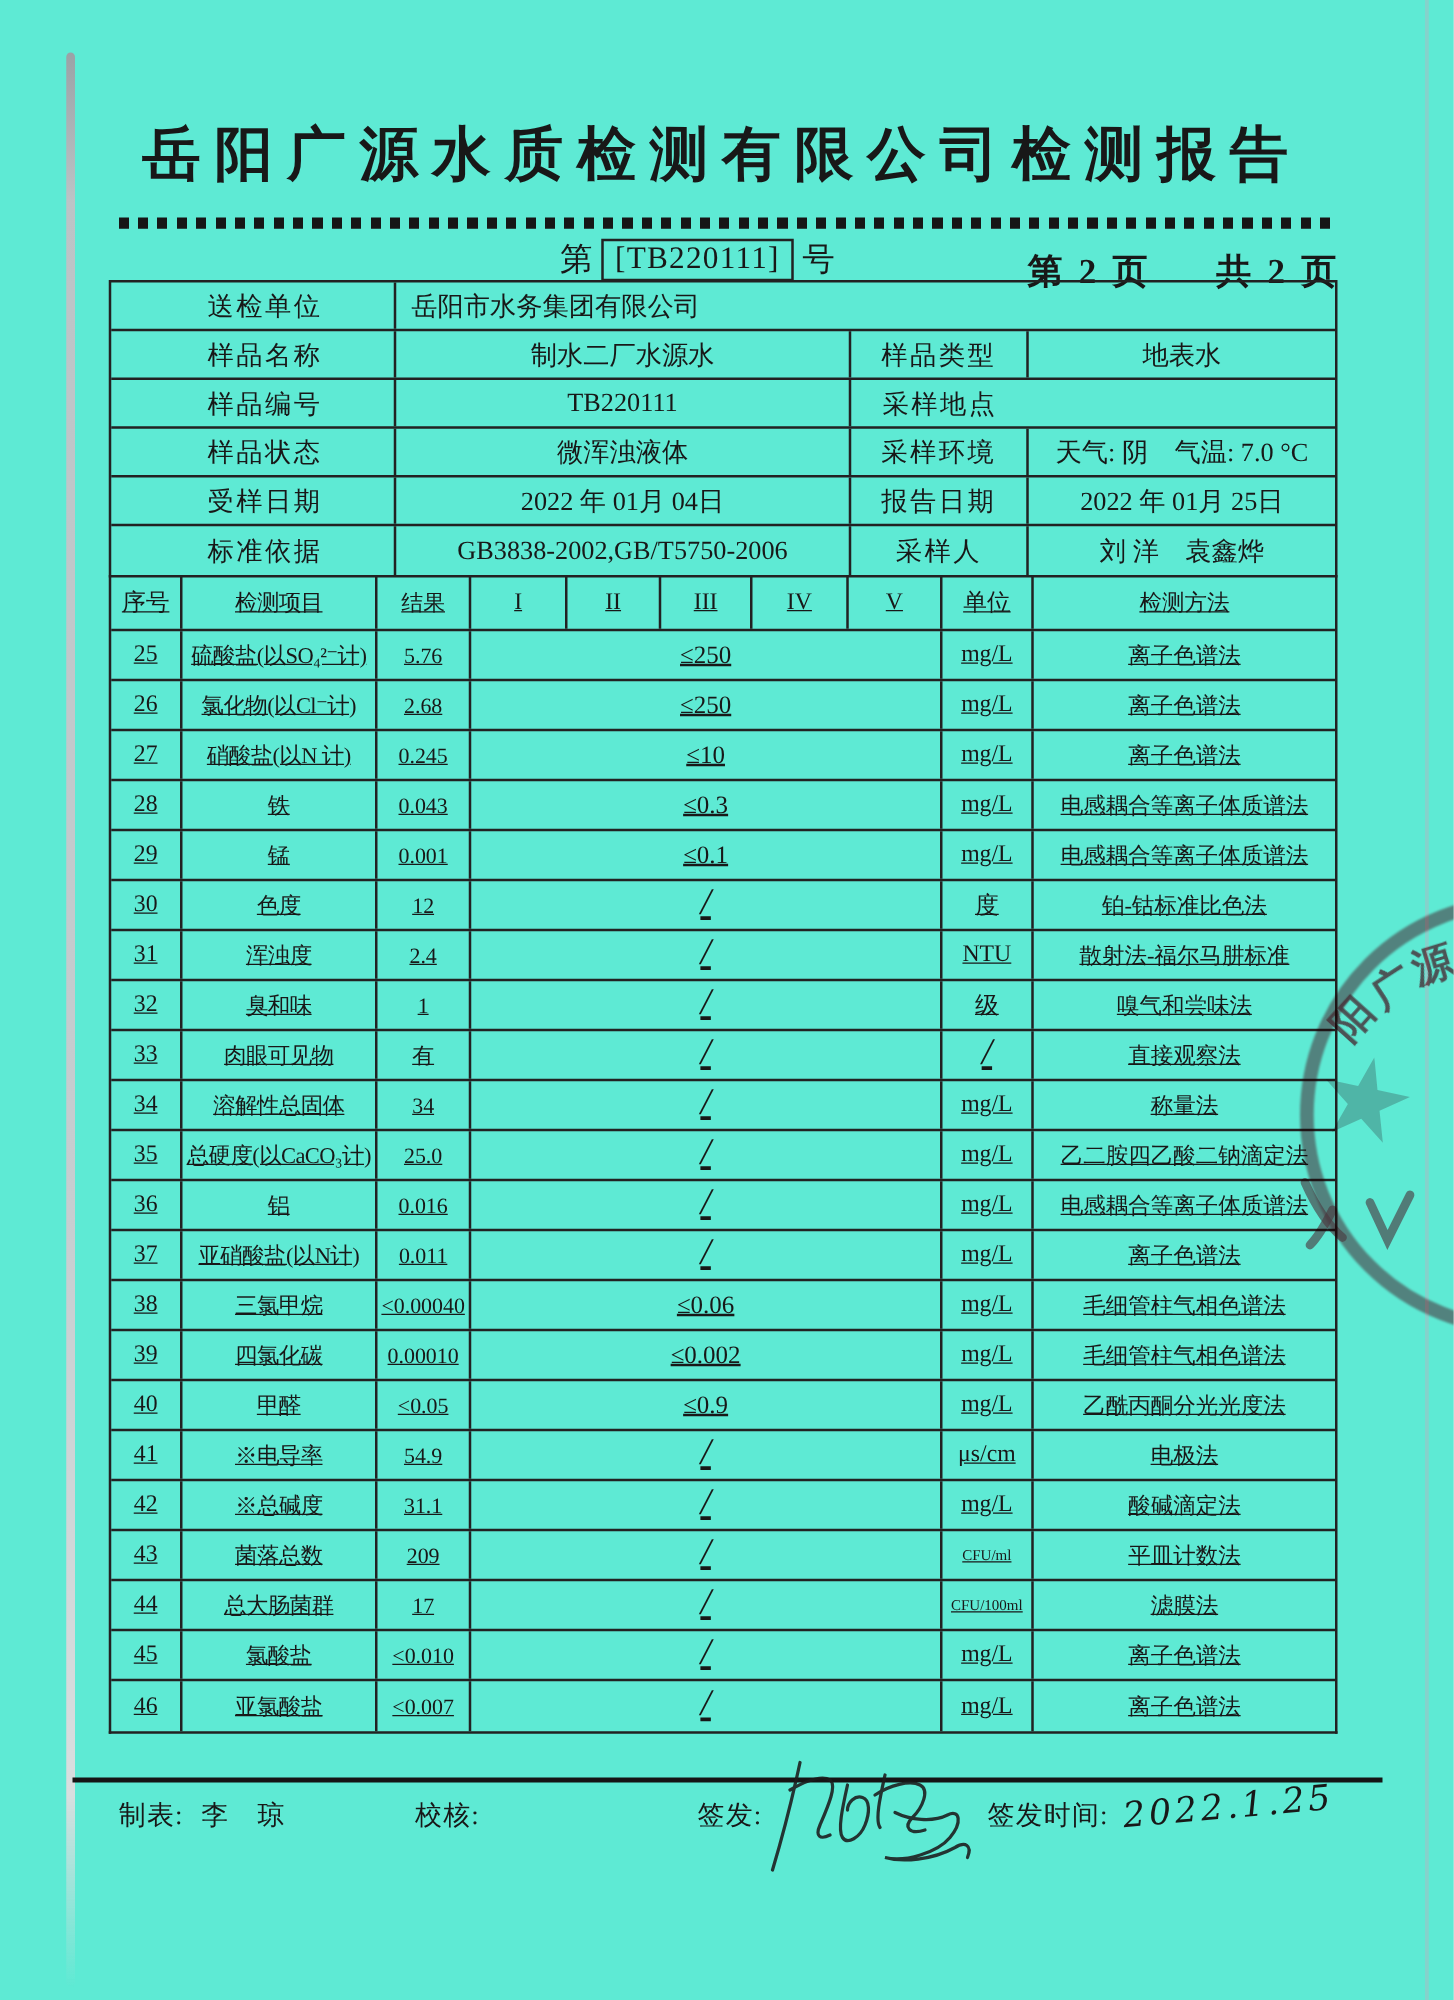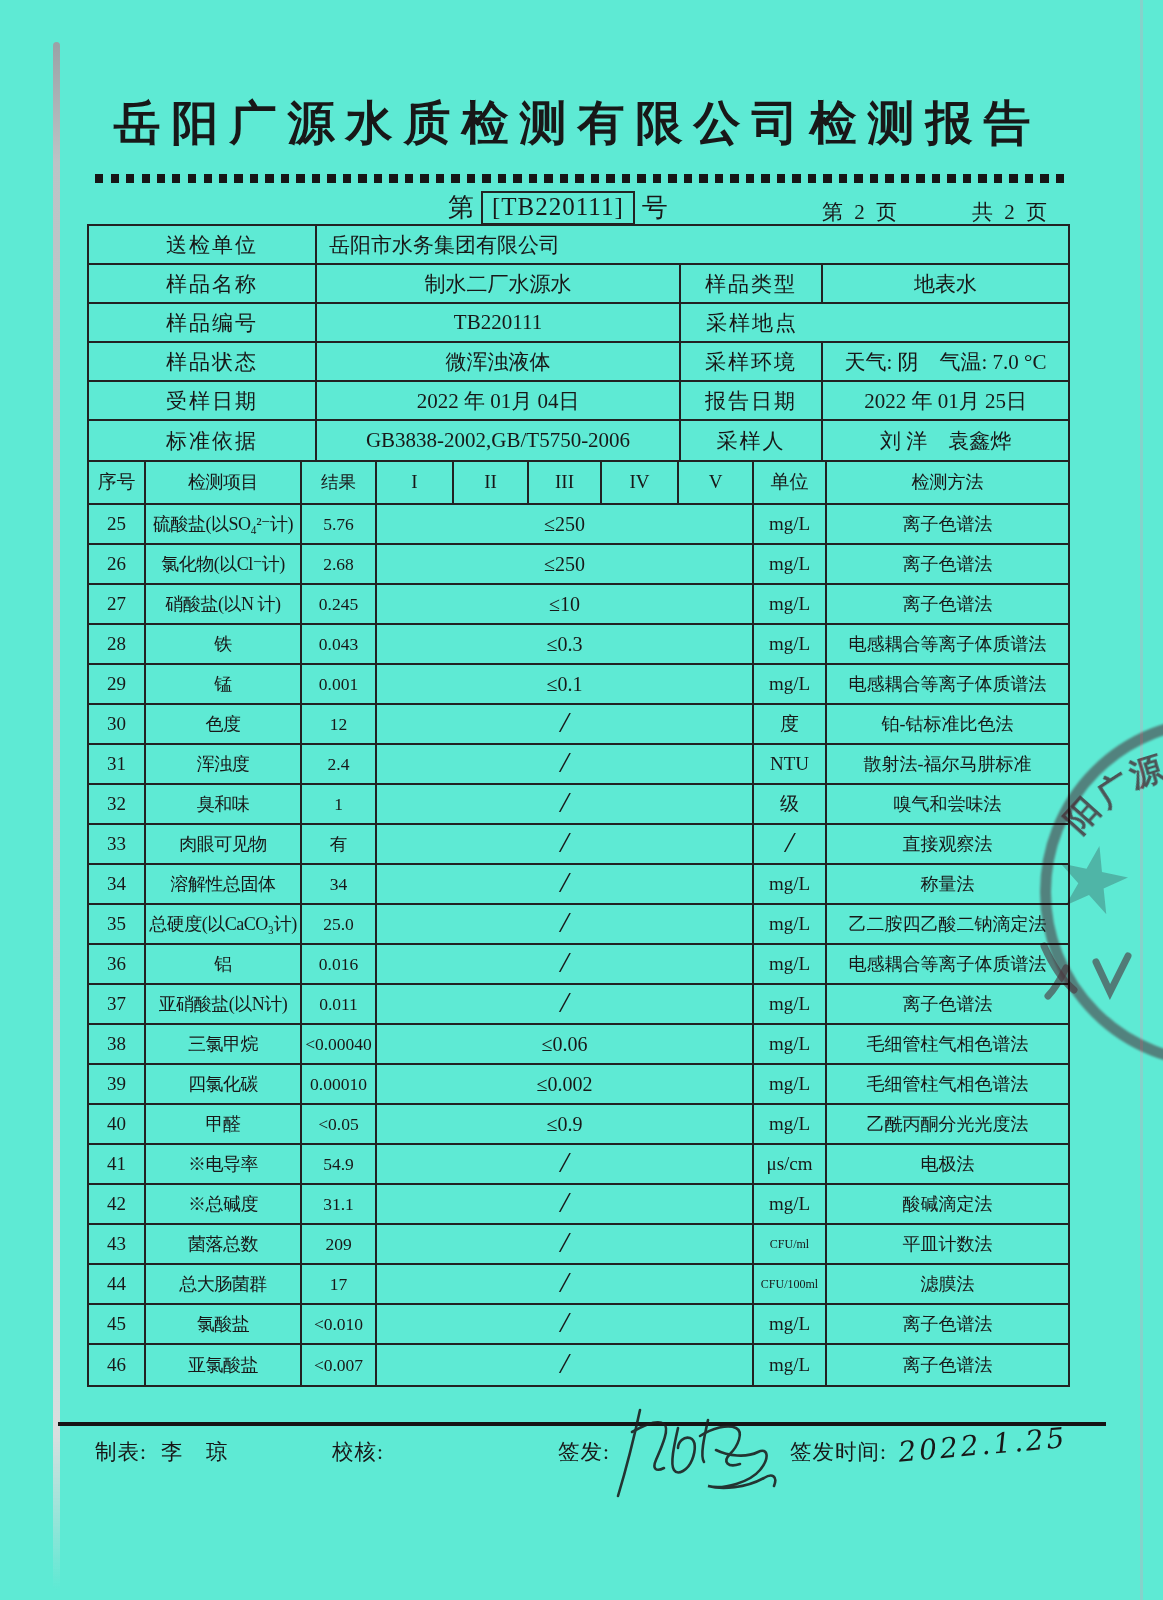--- a/index.html
+++ b/index.html
@@ -17,38 +17,38 @@
   
   .title{position:absolute; left:85px; top:92px; width:985px; text-align:center;
     font-size:47px; font-weight:bold; letter-spacing:11px; white-space:nowrap;}
   .dotted-rule{position:absolute; left:95px; top:174px; width:975px; height:9px;
     background:repeating-linear-gradient(90deg,#161616 0 8px,transparent 8px 15.5px);}
   
   .report-no{position:absolute; left:448px; top:190px; font-size:26px;
     display:flex; align-items:center; white-space:nowrap;}
   .no-box{display:inline-block; border:2px solid #222; padding:0 9px 2px 9px; margin:0 7px;
     font-size:25px; letter-spacing:1px;}
-  .page-count{position:absolute; left:822px; top:198px; width:250px; font-size:21px;
-    display:flex; gap:72px; letter-spacing:3px; white-space:nowrap;}
+  .page-count{position:absolute; left:822px; top:198px; width:250px; font-size:28px;
+    display:flex; gap:52px; letter-spacing:3px; white-space:nowrap;font-weight:bold;}
   
   .info-table{position:absolute; left:87px; top:224px; width:983px; box-sizing:border-box;
     border:2px solid #222; background:transparent;}
   .i-row{display:flex; height:39px; box-sizing:border-box; border-bottom:2px solid #222;padding-left:20px;}
   .i-row:last-child{border-bottom:none;}
   .ic{box-sizing:border-box; border-right:2px solid #222; display:flex;
     align-items:center; justify-content:center; font-size:21px; white-space:nowrap;}
   .ic:last-child{border-right:none;}
   .i-label{width:208px; letter-spacing:2px;}
   .i-v1{width:364px;}
   .i-l2{width:142px; letter-spacing:2px;}
   .i-v2{flex:1;}
   .i-span{flex:1; justify-content:flex-start; padding-left:12px;}
   
   .results-table{position:absolute; left:87px; top:460px; width:983px; box-sizing:border-box;
-    border:2px solid #222; border-top:none;}
+    border:2px solid #222; border-top:none;text-decoration:underline;}
   .r-row{display:flex; height:40px; box-sizing:border-box; border-bottom:2px solid #222;}
   .r-head{height:45px;}
   [data-name="results-body"] .r-row:last-child{border-bottom:none;}
   .rc{box-sizing:border-box; border-right:2px solid #222; display:flex;
     align-items:center; justify-content:center; font-size:19px; white-space:nowrap; overflow:hidden;}
   .rc:last-child{border-right:none;}
   .c-no{width:57px;}
   .c-item{width:156px; font-size:18px; letter-spacing:-.5px;}
   .c-result{width:75px; font-size:17.5px;}
   .c-limit{width:377px; font-size:20px;}

